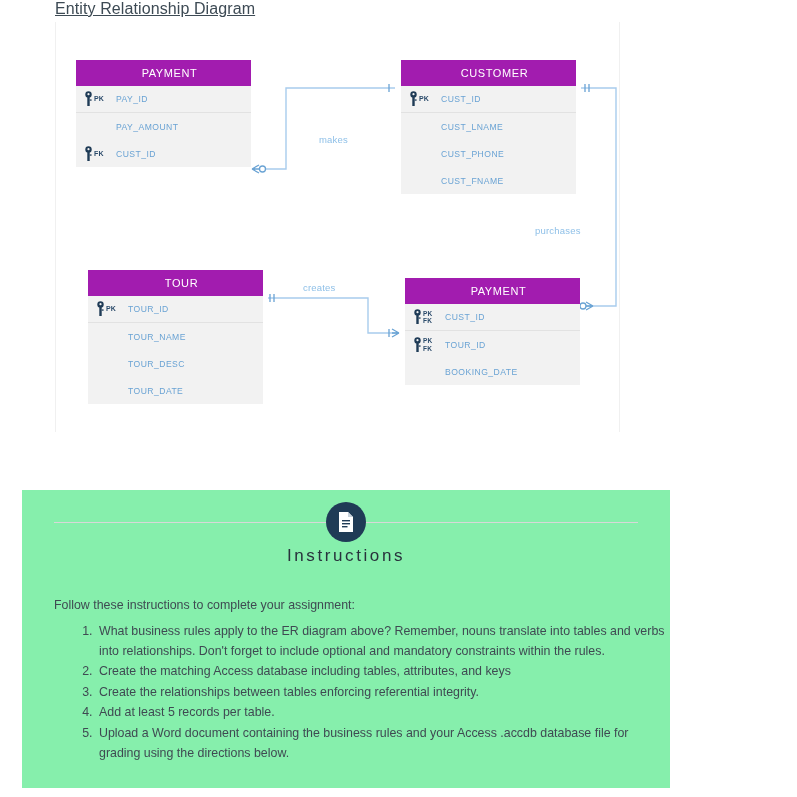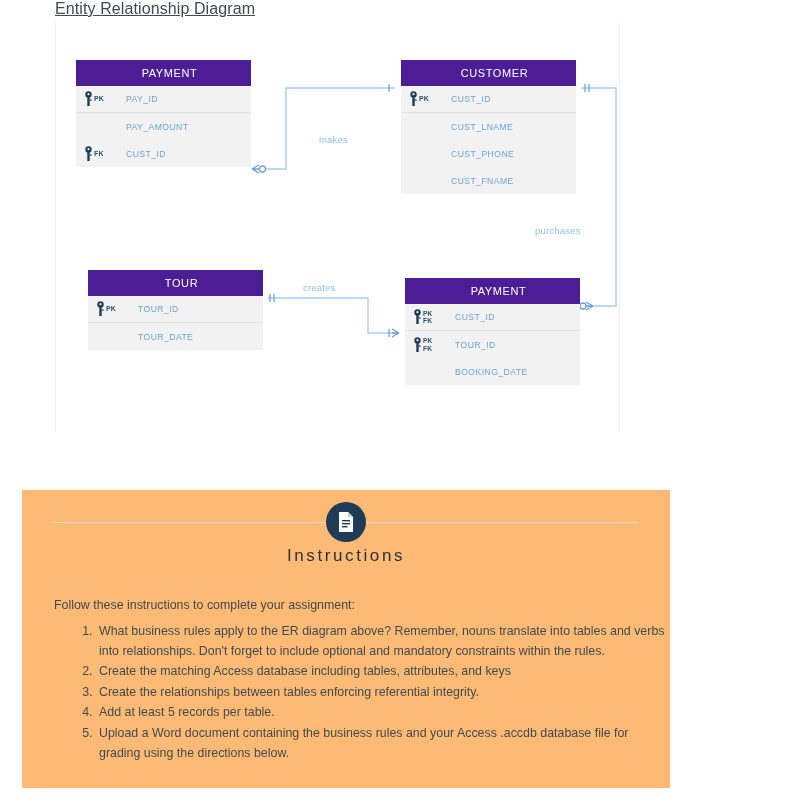--- a/index.html
+++ b/index.html
@@ -51,21 +51,21 @@
     overflow: visible;
   }
 
   
   .entity {
     position: absolute;
     background: #f2f2f2;
     box-sizing: border-box;
   }
   .entity-header {
-    background: #4c1d95;
+    background: #a21caf;
     color: #ffffff;
     text-align: center;
     font-size: 11px;
     letter-spacing: 0.6px;
     line-height: 26px;
     height: 26px;
     padding-left: 12px;
   }
   .attr-row {
     position: relative;
@@ -103,40 +103,40 @@
     color: #2b4b6b;
     letter-spacing: 0.2px;
   }
   .keytag.single {
     font-size: 7px;
   }
   .attr-name {
     font-size: 8.6px;
     color: #6aa3d4;
     letter-spacing: 0.45px;
-    margin-left: 14px;
+    margin-left: 4px;
   }
 
   
   .rel-label {
     position: absolute;
     font-size: 9.5px;
     color: #8fc0e8;
     letter-spacing: 0.2px;
     white-space: nowrap;
   }
 
   
   .instructions-panel {
     position: absolute;
     left: 22px;
     top: 490px;
     width: 648px;
     height: 298px;
-    background: #fdba74;
+    background: #86efac;
     box-sizing: border-box;
   }
   .instr-head {
     position: relative;
     height: 80px;
   }
   .instr-rule {
     position: absolute;
     left: 32px;
     right: 32px;
@@ -304,20 +304,28 @@
               <circle cx="4.5" cy="3.4" r="3.2" fill="#1f3b56"></circle>
               <circle cx="4.5" cy="3.2" r="1.1" fill="#f2f2f2"></circle>
               <rect x="3.3" y="5.6" width="2.4" height="9.4" fill="#1f3b56"></rect>
               <rect x="5.7" y="8.4" width="1.9" height="1.3" fill="#1f3b56"></rect>
             </svg>
           <span class="keytags">
               <span class="keytag single">PK</span>
             </span>
         </span>
         <span class="attr-name">TOUR_ID</span>
+      </div>
+      <div class="attr-row">
+        <span class="keycell"></span>
+        <span class="attr-name">TOUR_NAME</span>
+      </div>
+      <div class="attr-row">
+        <span class="keycell"></span>
+        <span class="attr-name">TOUR_DESC</span>
       </div>
       <div class="attr-row">
         <span class="keycell"></span>
         <span class="attr-name">TOUR_DATE</span>
       </div>
     </div>
 
     <div class="entity" style="left:349px; top:256px; width:175px;">
       <div class="entity-header">PAYMENT</div>
       <div class="attr-row pk-divider">

